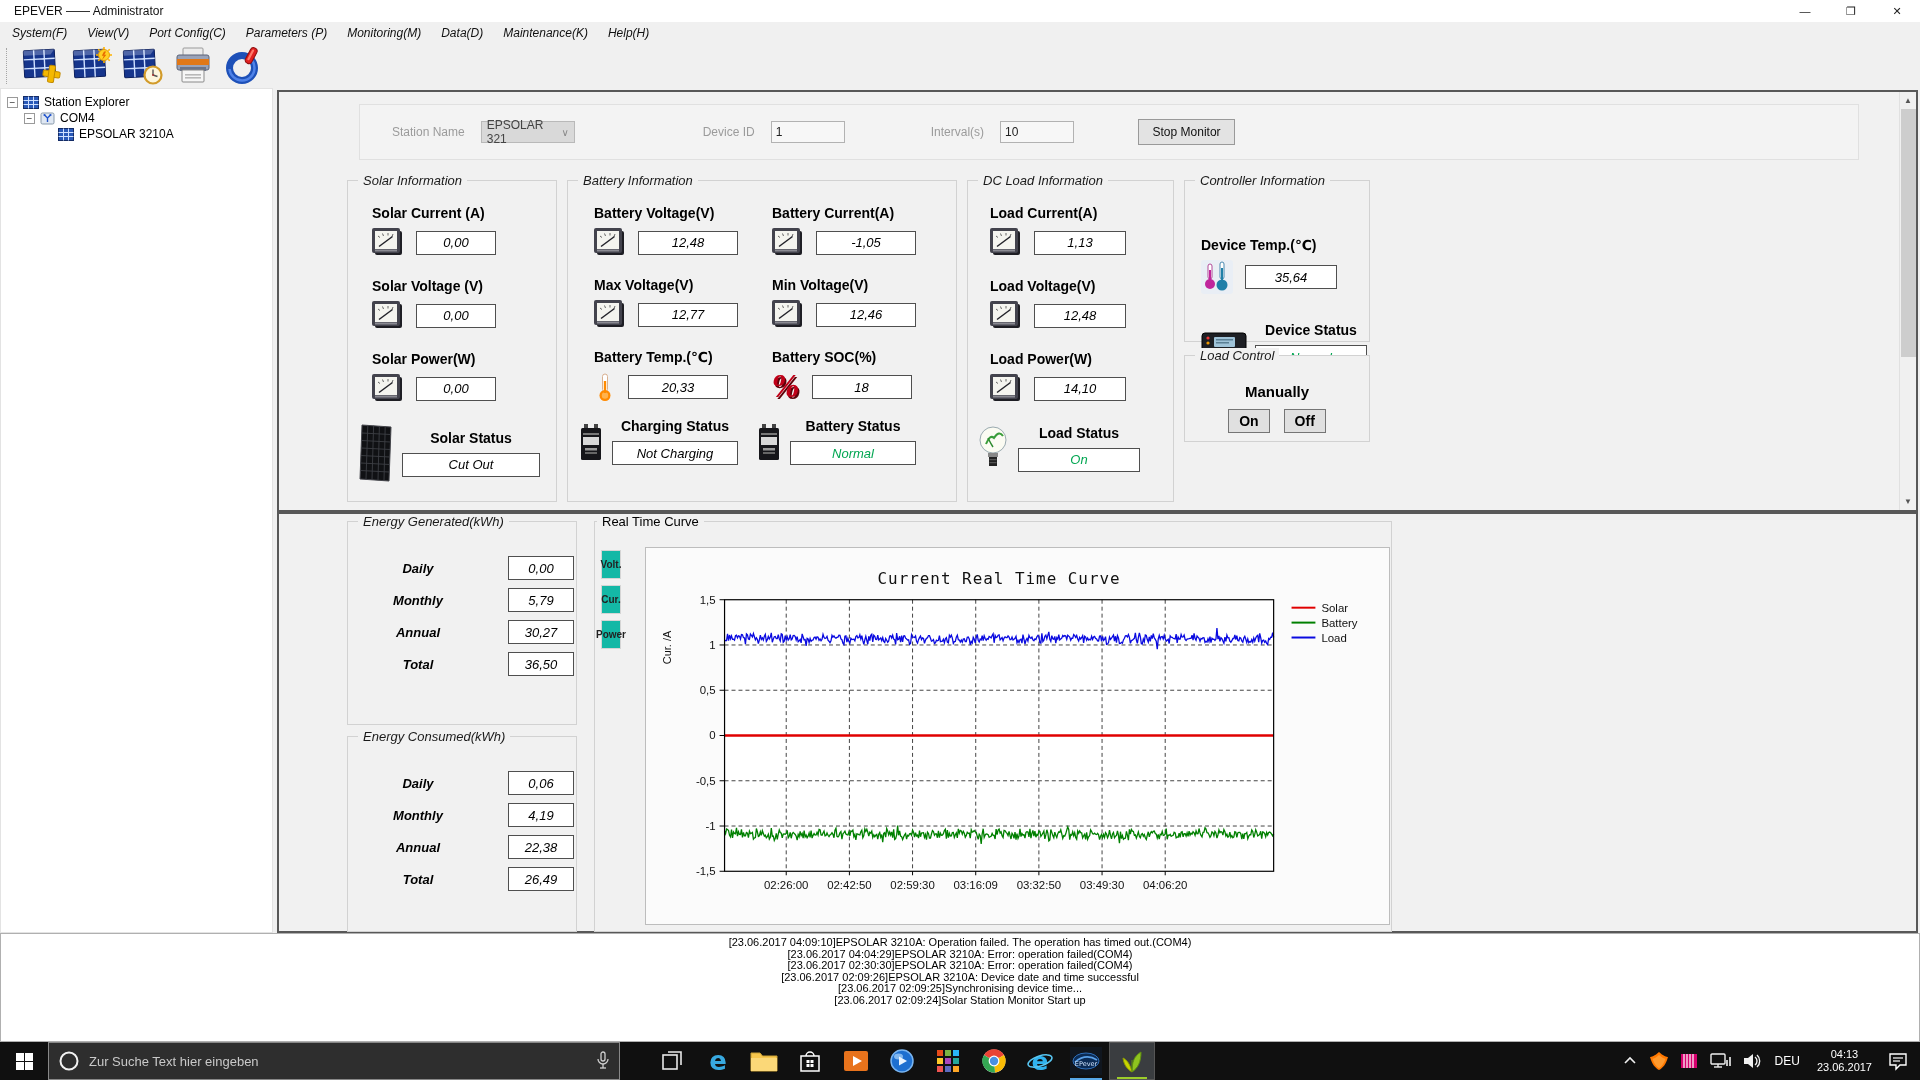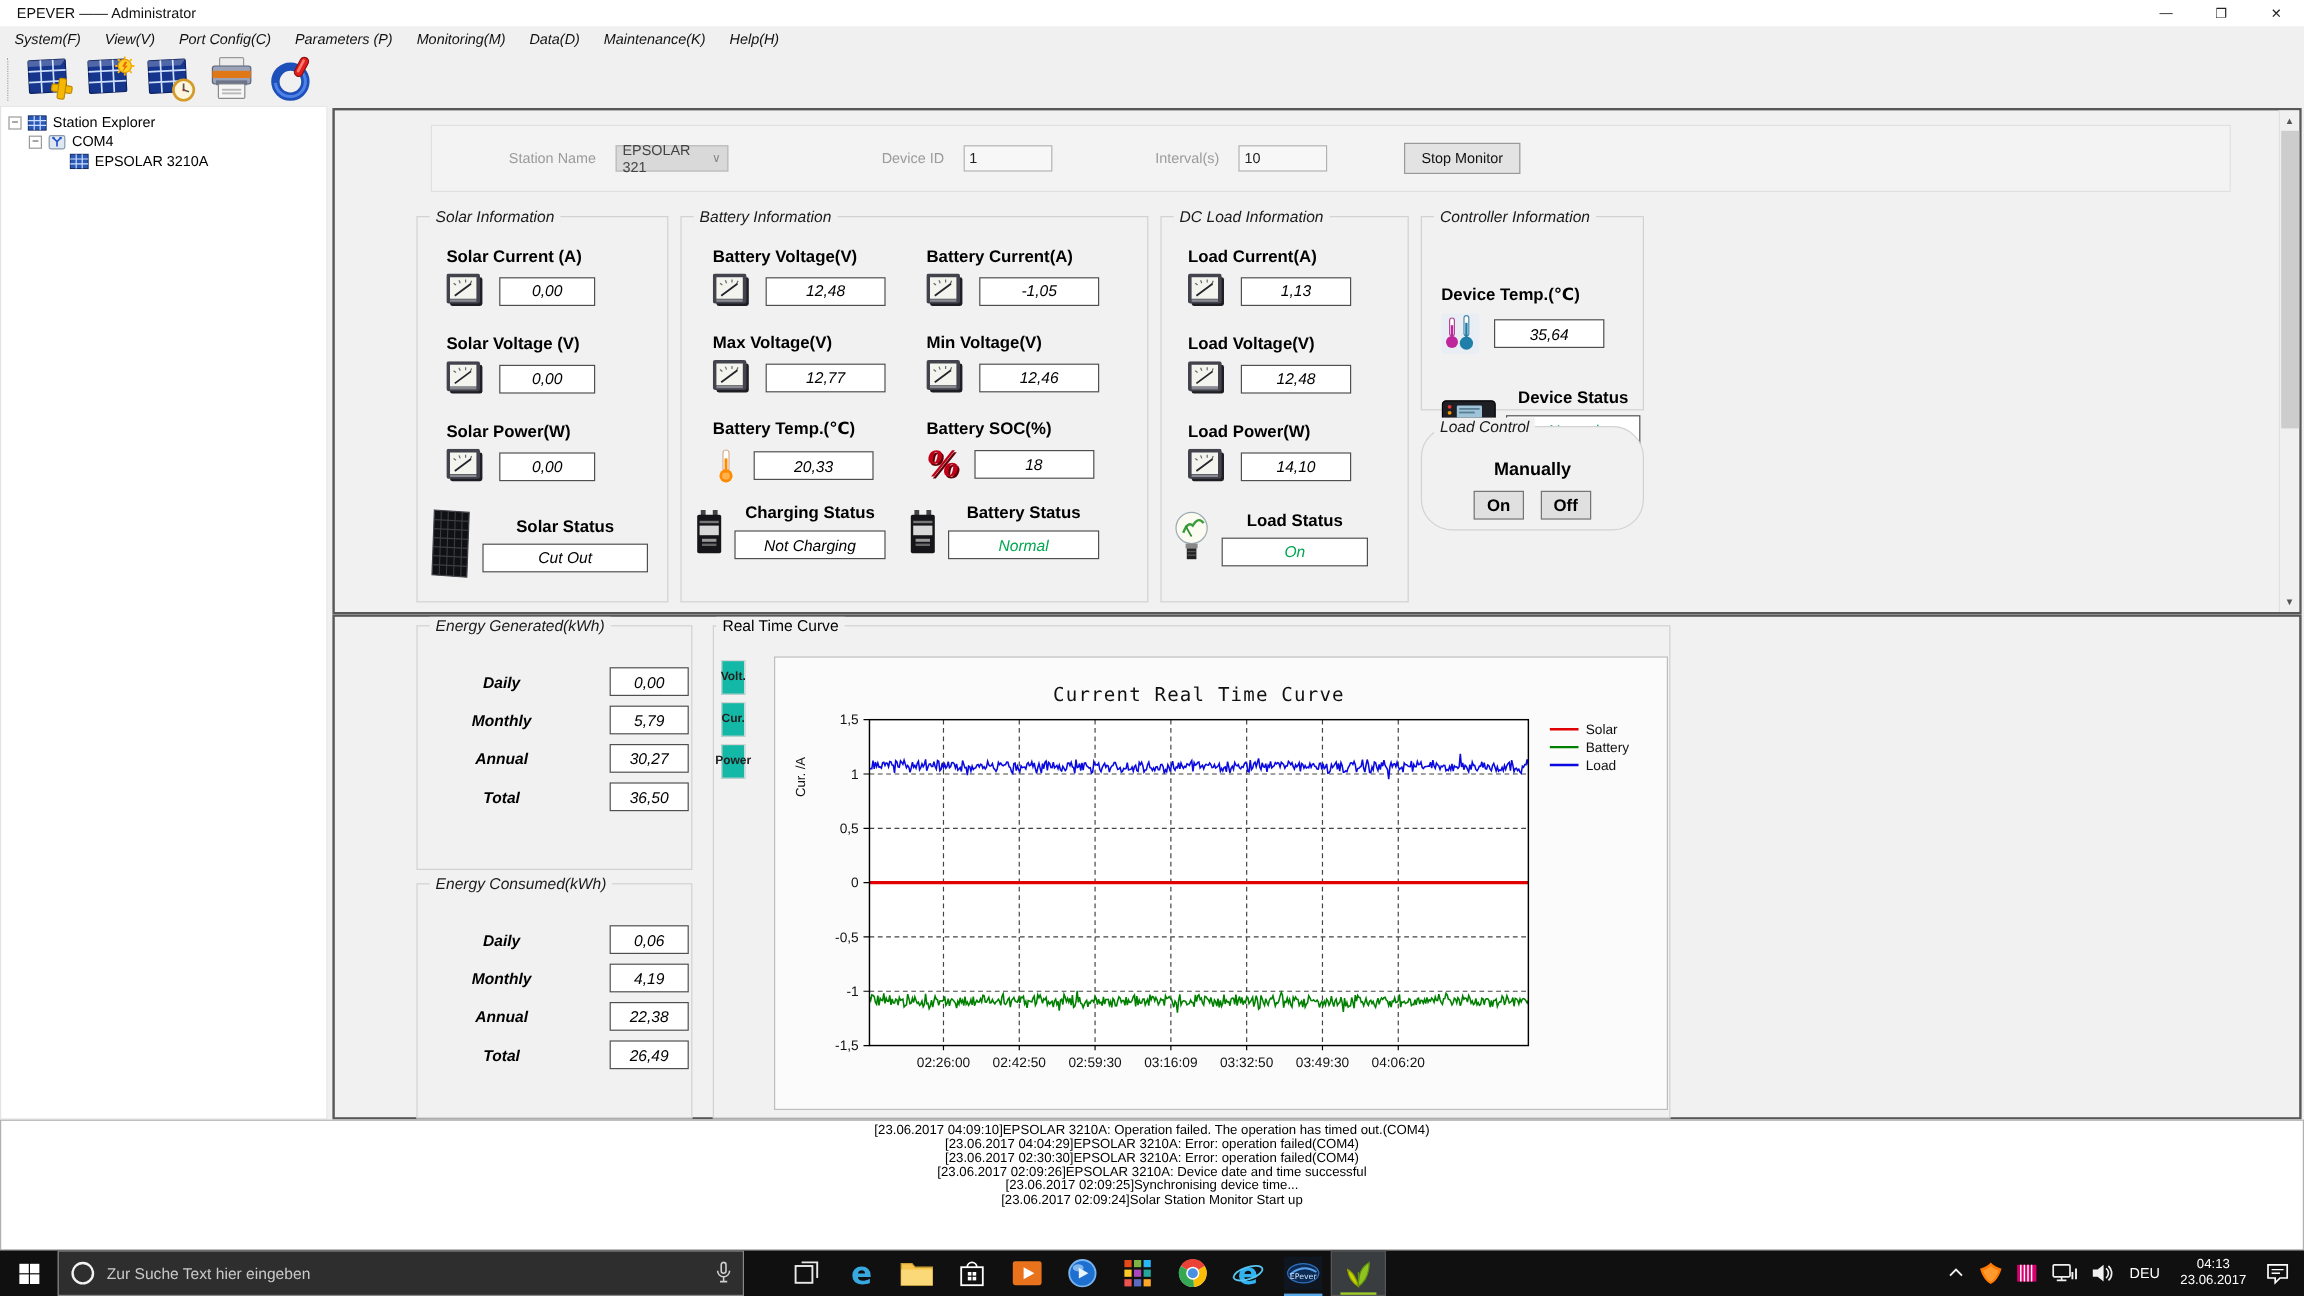--- a/index.html
+++ b/index.html
@@ -27,21 +27,21 @@
 .texp{width:11px;height:11px;min-width:11px;border:1px solid #9a9a9a;background:#fff;
   display:flex;align-items:center;justify-content:center;font-size:10px;line-height:9px;color:#333;}
 .tspacer{width:12px;min-width:12px;display:inline-block;}
 
 
 .monitor-panel{position:absolute;left:277px;top:90px;width:1641px;height:422px;
   border:2px solid #585858;background:#f1f1f1;}
 .form-row{position:absolute;left:80px;top:12px;width:1500px;height:56px;border:1px solid #e0e0e0;
   background:#f3f3f3;display:flex;align-items:center;font-size:12px;}
 .dimlabel{color:#9b9b9b;}
-.fr-sn{margin-left:64px;}
+.fr-sn{margin-left:32px;}
 .combo{width:94px;height:22px;margin-left:16px;background:#d9d9d9;border:1px solid #b9b9b9;
   color:#444;display:flex;align-items:center;justify-content:space-between;padding:0 5px;font-size:12px;}
 .chev{color:#888;font-size:10px;}
 .fr-di{margin-left:128px;}
 .finput{width:74px;height:22px;margin-left:16px;border:1px solid #b2b2b2;background:#f7f7f7;
   font-size:12px;padding:0 4px;color:#222;font-family:inherit;}
 .fr-iv{margin-left:86px;}
 .stopbtn{width:97px;height:26px;margin-left:64px;background:#e3e3e3;border:1px solid #999;
   font-size:12px;color:#111;font-family:inherit;}
 
@@ -74,21 +74,21 @@
 .g-batt .statusrow{margin-top:16px;margin-left:-16px;gap:18px;}
 .g-dc{width:207px;height:322px;padding:24px 0 0 22px;}
 .g-dc .vbox{width:92px;}
 .g-dc .sbox{width:122px;}
 .g-dc .statusrow{margin-left:-14px;margin-top:2px;}
 .rightcol{display:flex;flex-direction:column;gap:13px;width:186px;}
 .g-ctrl{height:162px;padding:56px 0 4px 16px;}
 .g-ctrl .vbox{width:92px;}
 .g-ctrl .sbox{width:112px;}
 .g-ctrl .field{margin-bottom:28px;}
-.g-lc{height:87px;padding-top:13px;text-align:center;flex:none;border-radius:26px;}
+.g-lc{height:87px;padding-top:13px;text-align:center;flex:none;}
 .manually{font-weight:bold;font-size:15px;margin-bottom:9px;color:#000;margin-top:14px;}
 .lcbtns{display:flex;justify-content:center;gap:14px;}
 .btn{background:#e0e0e0;border:1px solid #757575;font-weight:bold;font-size:14px;
   padding:3px 10px;color:#000;font-family:inherit;}
 
 .vscroll{position:absolute;right:0;top:0;width:17px;height:418px;background:#f0f0f0;border-left:1px solid #e0e0e0;}
 .sarrow{height:17px;display:flex;align-items:center;justify-content:center;font-size:8px;color:#555;}
 .sthumb{position:absolute;top:17px;left:1px;width:15px;height:248px;background:#cdcdcd;}
 .sdown{position:absolute;bottom:0;width:100%;}
 

